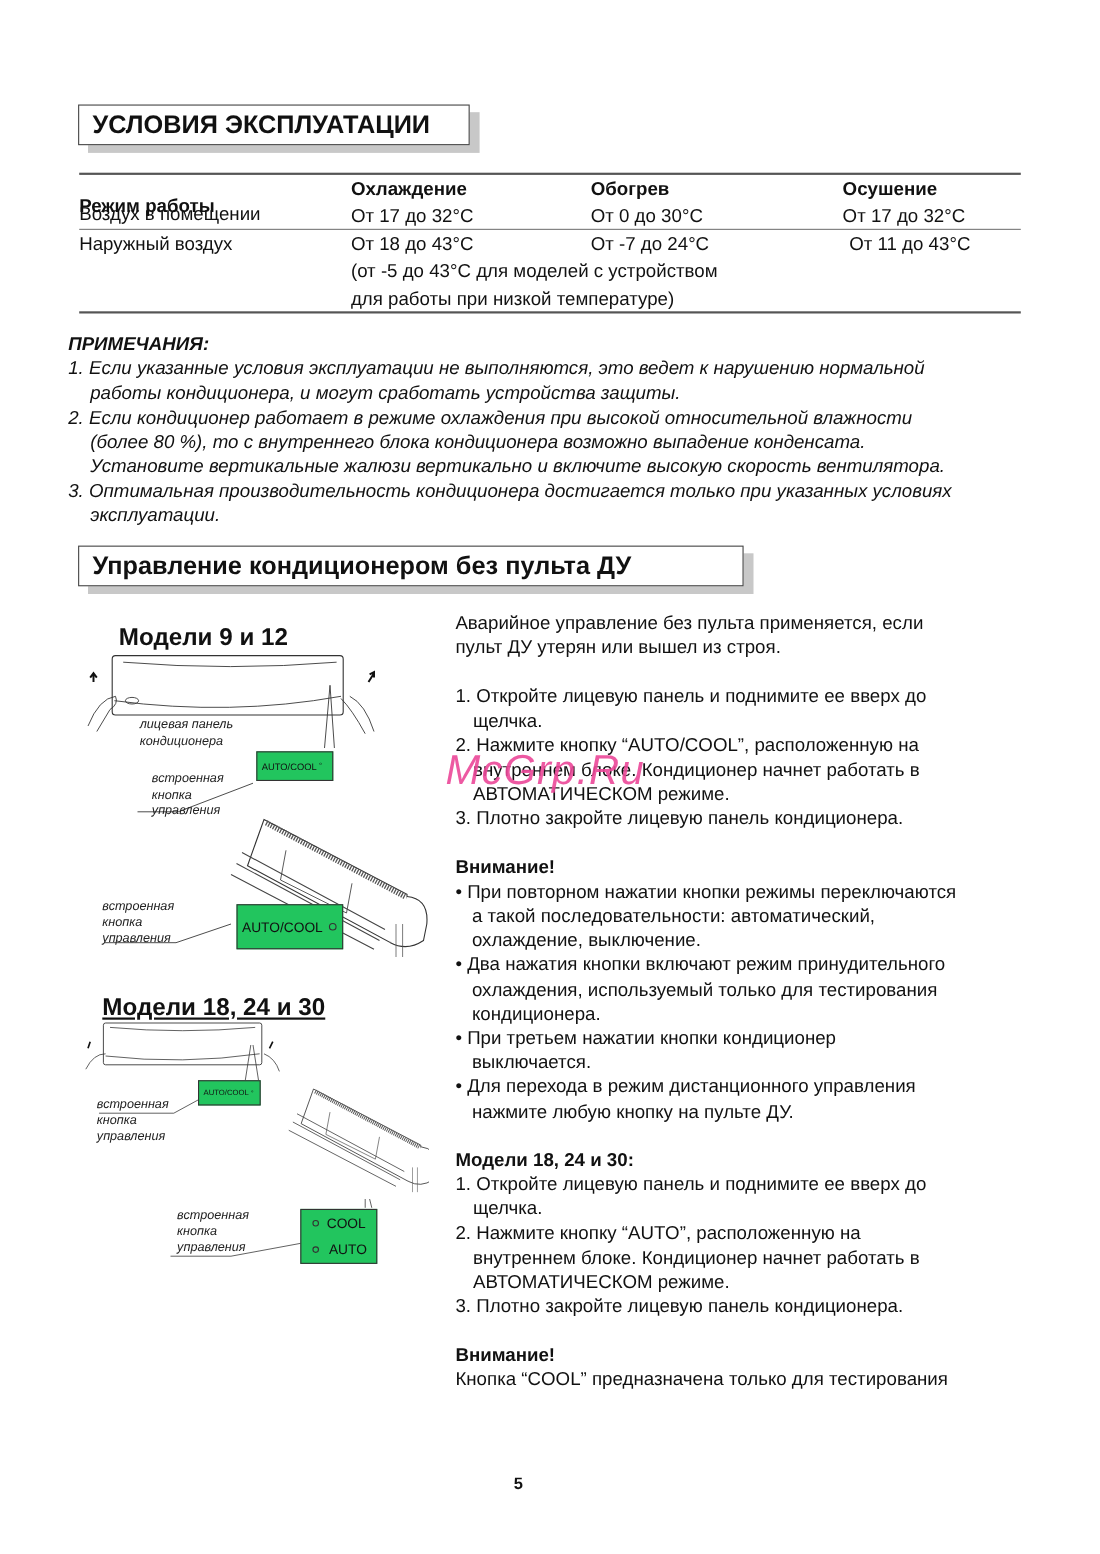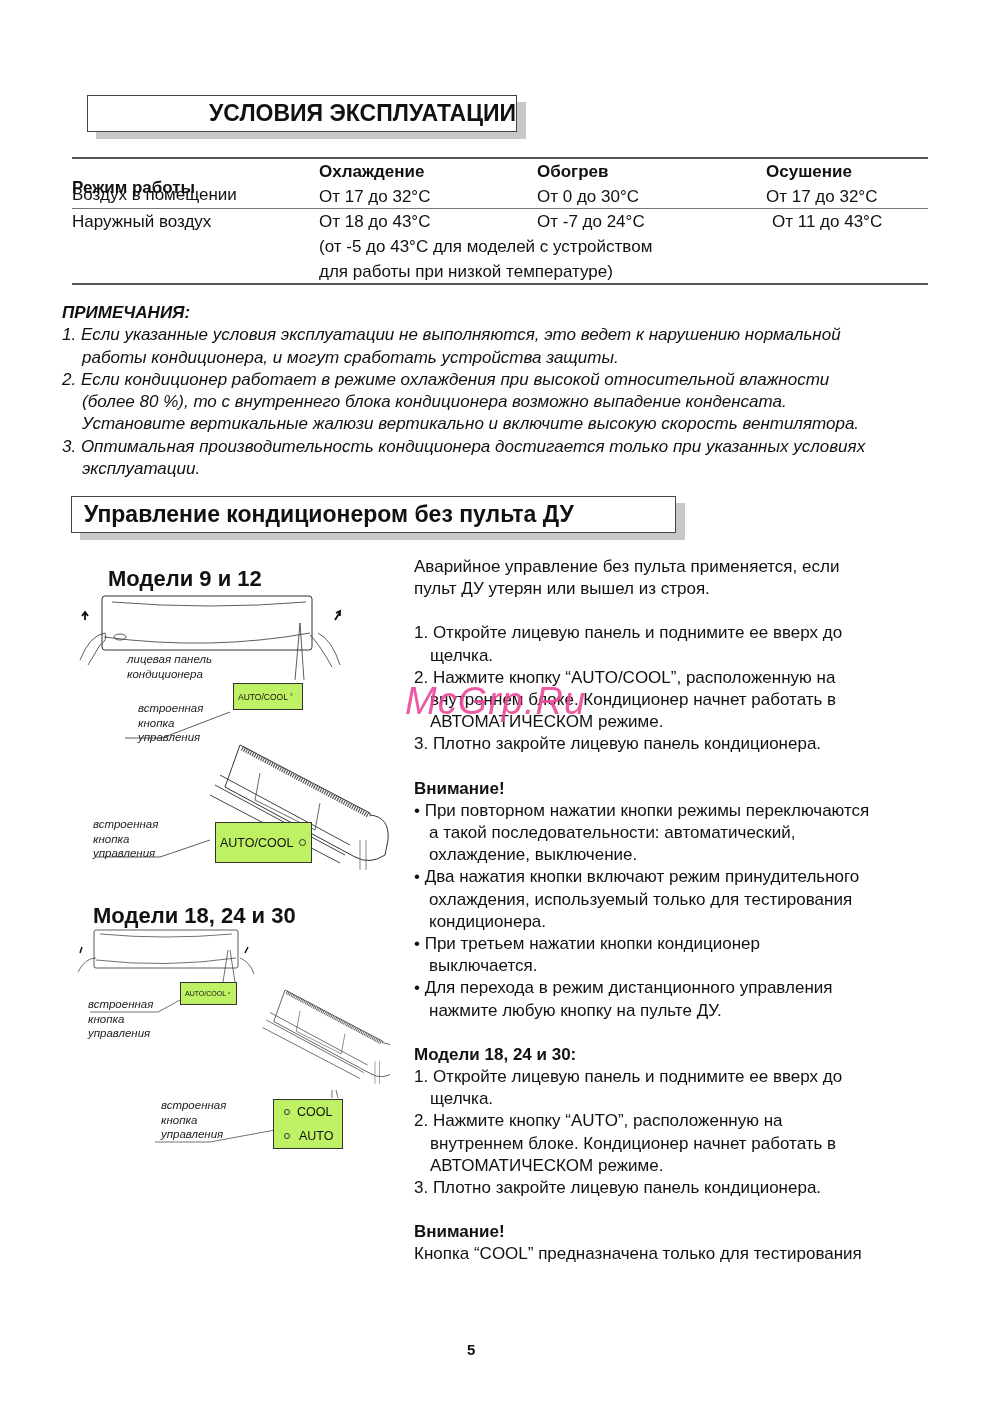--- a/index.html
+++ b/index.html
@@ -20,28 +20,28 @@
     .notes { position: absolute; left: 62px; top: 302px; width: 880px; font-size: 17px; font-style: italic; line-height: 22.3px; }
     .notes .nt-title { font-weight: bold; }
     .notes .ind { padding-left: 20px; }
     .col { position: absolute; left: 414px; top: 556px; width: 530px; font-size: 17px; line-height: 22.2px; }
     .col .b { font-weight: bold; }
     .col .gap { height: 22px; }
     .col .ind { padding-left: 16px; }
     .col .bul-ind { padding-left: 15px; }
     .fig-title { position: absolute; font-weight: bold; font-size: 22px; }
     .cap { position: absolute; font-style: italic; font-size: 11.5px; line-height: 14.5px; color: #222; }
-    .callout { position: absolute; border: 1px solid #333; background: #bef264; font-size: 12px; display: flex; align-items: center; padding-left: 4px; }
+    .callout { position: absolute; border: 1px solid #333; background: #22c55e; font-size: 12px; display: flex; align-items: center; padding-left: 4px; }
     .watermark { position: absolute; left: 405px; top: 680px; font-size: 38px; color: #ec4899; font-style: italic; opacity: 0.9; letter-spacing: 1px; }
     .page-num { position: absolute; left: 467px; top: 1341px; font-weight: bold; font-size: 15px; }
   </style>
 </head>
 <body>
 
-<div class="sec-title" style="left:87px; top:95px; width:430px; height:37px;justify-content:flex-end;">
+<div class="sec-title" style="left:71px; top:95px; width:356px; height:37px;">
   <span>УСЛОВИЯ ЭКСПЛУАТАЦИИ</span>
 </div>
 
 <div class="table">
   <div class="rule" style="top:0;"></div>
   <div class="cell hdr" style="left:0; top:21px;">Режим работы</div>
   <div class="cell hdr" style="left:247px; top:5px;">Охлаждение</div>
   <div class="cell hdr" style="left:465px; top:5px;">Обогрев</div>
   <div class="cell hdr" style="left:694px; top:5px;">Осушение</div>
 
@@ -121,21 +121,21 @@
 <div class="cap" style="left:93px; top:817px;">
   <div>встроенная</div>
   <div>кнопка</div>
   <div>управления</div>
 </div>
 <div class="callout" style="left:215px; top:822px; width:97px; height:41px; font-size:12.5px;">
   <span>AUTO/COOL</span>
   <span style="display:inline-block; width:7px; height:7px; border:1px solid #333; border-radius:50%; margin-left:6px;"></span>
 </div>
 
-<div class="fig-title" style="left:93px; top:903px;">Модели 18, 24 и 30</div>
+<div class="fig-title" style="left:93px; top:903px;text-decoration:underline;">Модели 18, 24 и 30</div>
 
 <svg class="abs" style="left:70px; top:920px;" width="320" height="240">
   <rect x="24" y="10" width="144" height="38" rx="2" fill="#fff" stroke="#333" stroke-width="0.8"></rect>
   <path d="M30 14 Q96 20 162 14" fill="none" stroke="#333" stroke-width="0.7"></path>
   <path d="M26 40 Q96 48 166 38" fill="none" stroke="#333" stroke-width="0.7"></path>
   <path d="M10 33 L12 27 M175 33 L178 27" stroke="#111" stroke-width="1.5"></path>
   <path d="M8 52 Q15 38 26 38 M170 38 Q180 42 184 54" fill="none" stroke="#333" stroke-width="0.7"></path>
   <path d="M158 30 L153 62 M160 30 L165 62" stroke="#333" stroke-width="0.7"></path>
   <path d="M88 92 L110 80" stroke="#333" stroke-width="0.7"></path>
   <line x1="20" y1="92" x2="88" y2="92" stroke="#333" stroke-width="0.7"></line>

